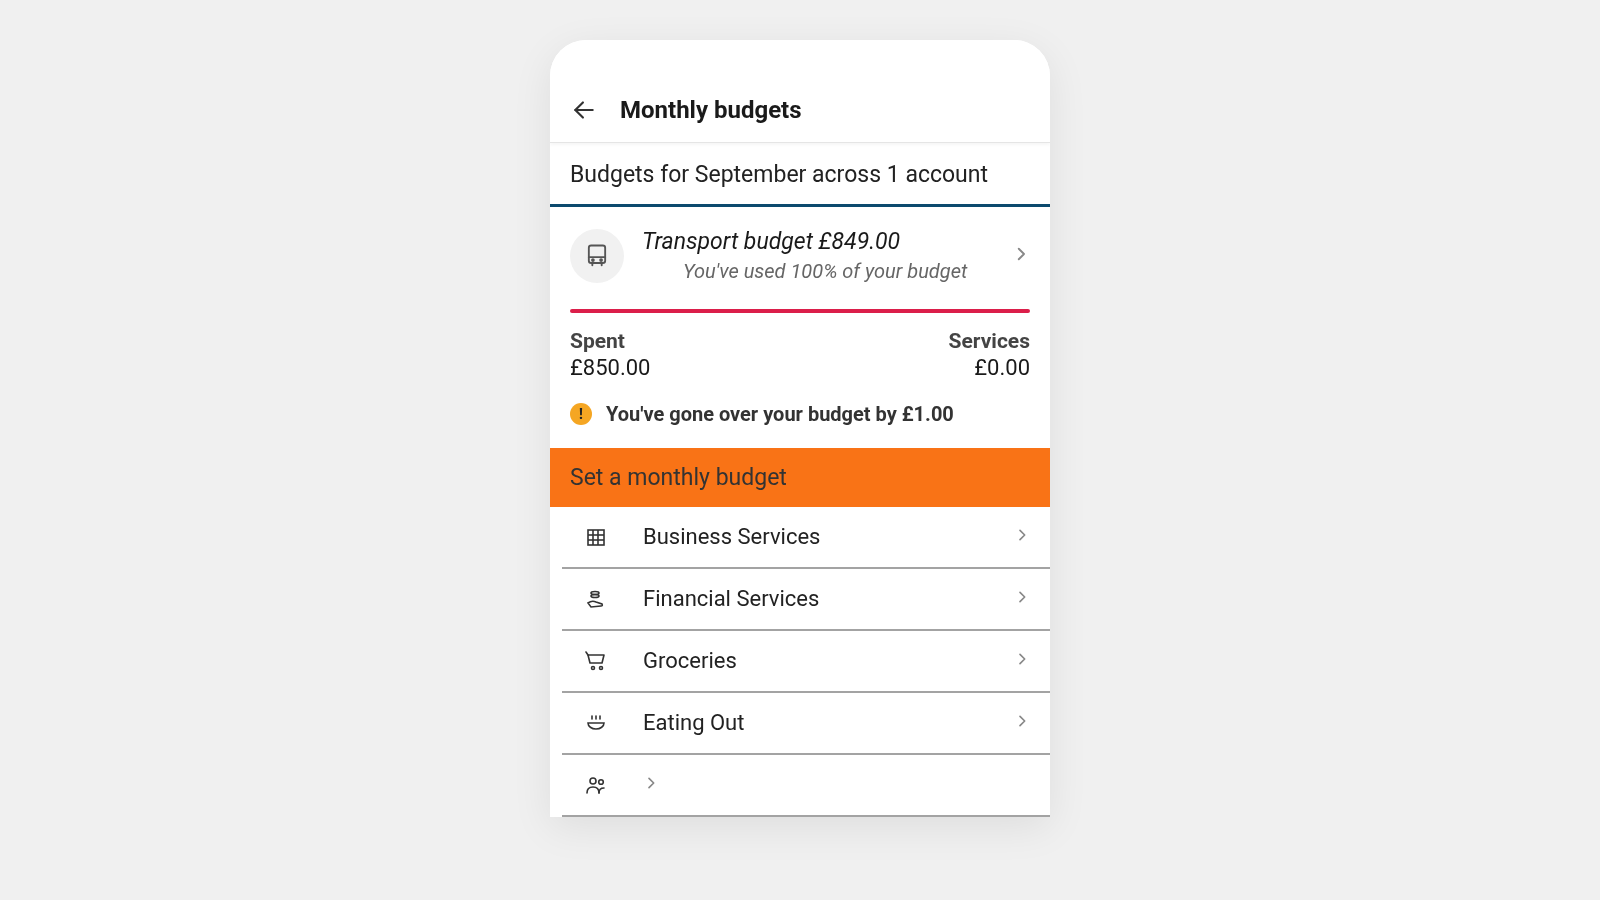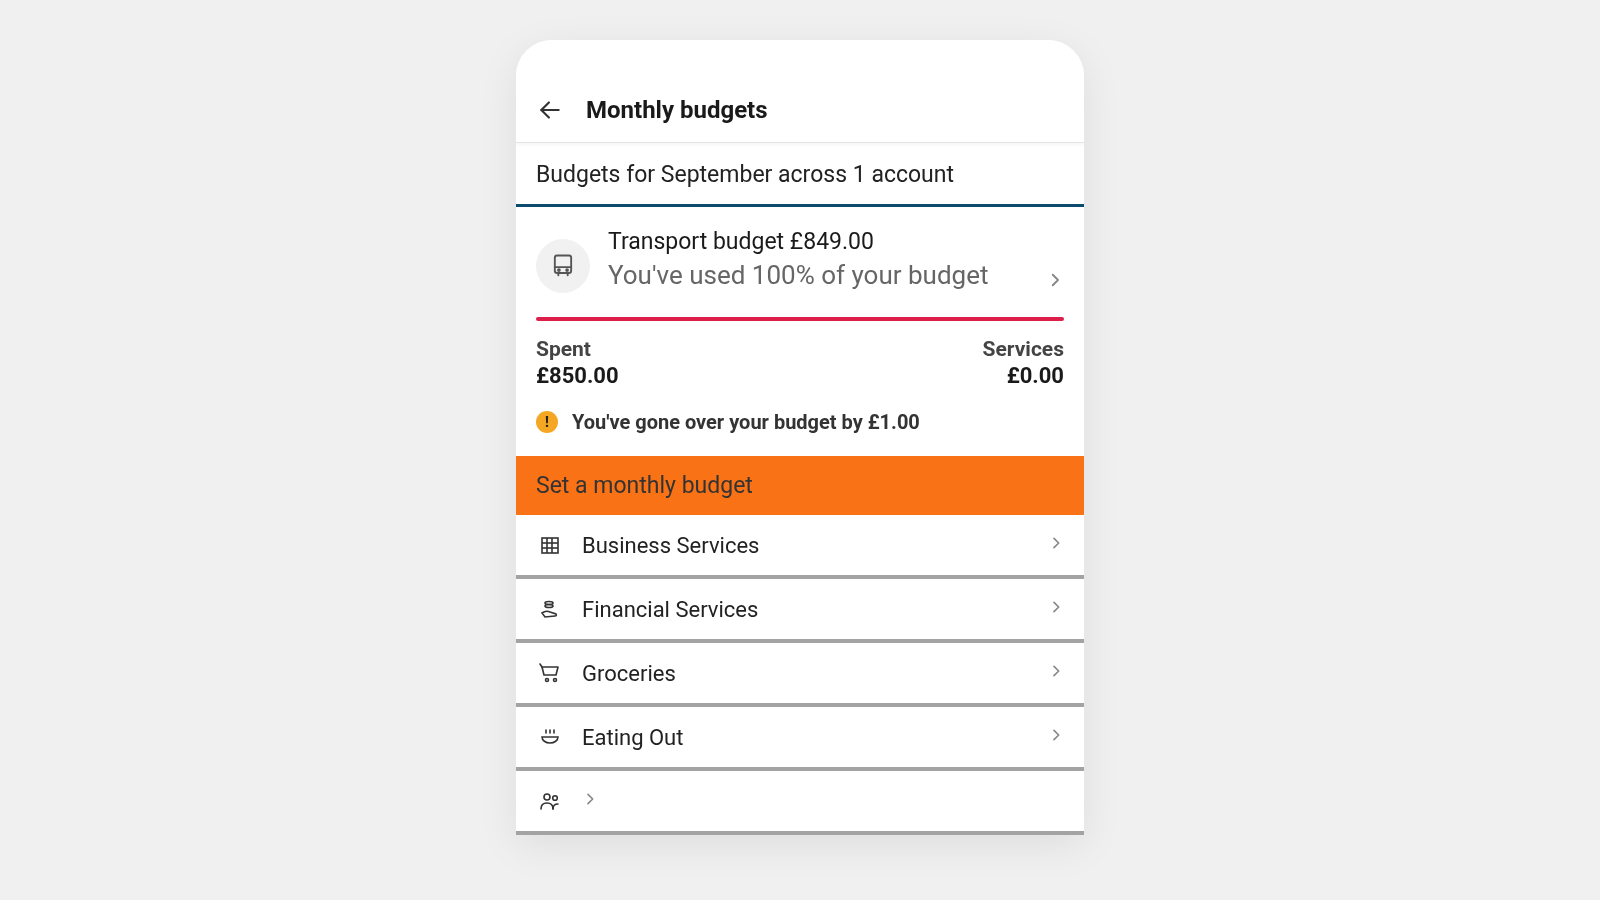--- a/index.html
+++ b/index.html
@@ -8,21 +8,21 @@
     width: 1600px;
     height: 900px;
     font-family: -apple-system, BlinkMacSystemFont, "Segoe UI", Roboto, Helvetica, Arial, sans-serif;
     display: flex;
     justify-content: center;
     align-items: flex-start;
     padding-top: 40px;
     overflow: hidden;
   }
   .phone {
-    width: 568px;
+    width: 500px;
     background: #fff;
     border-radius: 36px 36px 0 0;
     box-shadow: 0 10px 40px rgba(0,0,0,0.08);
     overflow: hidden;
   }
   .status-area {
     height: 42px;
     background: #fff;
   }
   .header {
@@ -55,23 +55,24 @@
   .summary-text {
     font-size: 23px;
     color: #222;
     font-weight: 400;
   }
   .budget-card {
     padding: 20px 20px 22px 20px;
   }
   .budget-row {
     display: flex;
-    align-items: flex-end;
+    align-items: center;
     gap: 18px;
     cursor: pointer;
+    font-style: italic;
   }
   .cat-circle {
     width: 54px;
     height: 54px;
     border-radius: 50%;
     background: #f1f1f1;
     display: flex;
     align-items: center;
     justify-content: center;
     flex-shrink: 0;
@@ -81,23 +82,24 @@
     flex: 1;
     min-width: 0;
   }
   .budget-title {
     font-size: 23px;
     color: #1a1a1a;
     font-weight: 400;
     line-height: 1.3;
   }
   .budget-sub {
-    font-size: 26px;
+    font-size: 20px;
     color: #666;
     line-height: 1.4;
+    margin-left: 41px;
   }
   .chev {
     color: #888;
     flex-shrink: 0;
   }
   .progress-bar {
     height: 4px;
     background: #db1e4a;
     margin-top: 24px;
     border-radius: 2px;
@@ -107,21 +109,21 @@
     justify-content: space-between;
     margin-top: 16px;
   }
   .amount-block .label {
     font-size: 21px;
     color: #444;
     font-weight: bold;
   }
   .amount-block .value {
     font-size: 22px;
-    font-weight: 700;
+    font-weight: 400;
     color: #1a1a1a;
     margin-top: 2px;
   }
   .amount-block.right { text-align: right; }
   .alert-row {
     display: flex;
     align-items: center;
     gap: 14px;
     margin-top: 22px;
   }
@@ -145,24 +147,25 @@
   }
   .section-header {
     background: #f97316;
     padding: 16px 20px;
     font-size: 23px;
     color: #333;
   }
   .list-item {
     display: flex;
     align-items: center;
-    gap: 18px;
+    gap: 33px;
     padding: 16px 20px;
-    border-bottom: 4px solid #a3a3a3;
+    border-bottom: 2px solid #a3a3a3;
     cursor: pointer;
+    margin-left: 12px;
   }
   .list-icon {
     width: 28px;
     height: 28px;
     display: flex;
     align-items: center;
     justify-content: center;
     color: #333;
     flex-shrink: 0;
   }

